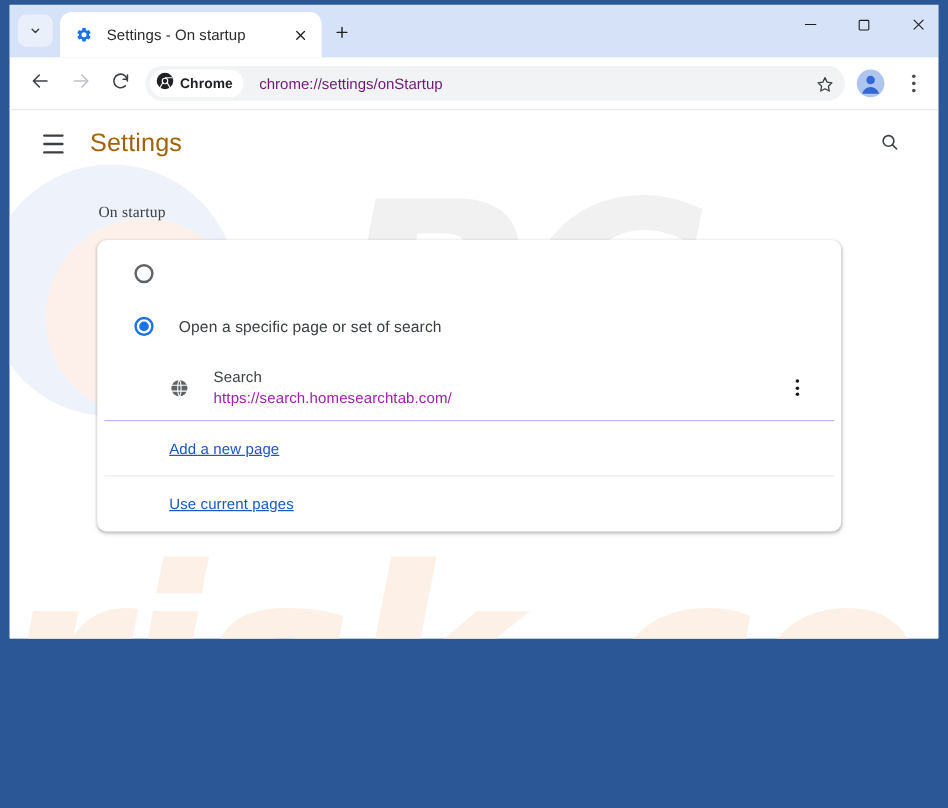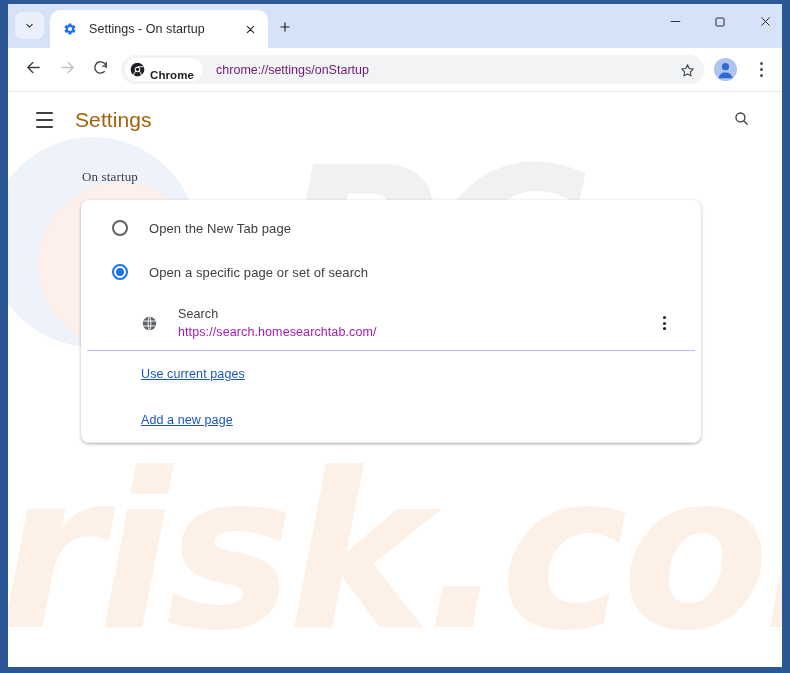--- a/index.html
+++ b/index.html
@@ -21,21 +21,21 @@
     position: absolute;
     left: 0; top: 0;
     width: 790px; height: 673px;
     background: #2c5796;
     box-sizing: border-box;
   }
   #window-inner {
     position: absolute;
     left: 8px; top: 4px;
     width: 774px;
-    height: 663px;
+    height: 528px;
     background: #ffffff;
     overflow: hidden;
   }
 
   
   #tab-strip {
     position: absolute;
     left: 0; top: 0;
     width: 774px;
     height: 44px;
@@ -138,21 +138,21 @@
     display: flex;
     align-items: center;
     cursor: text;
   }
   #chrome-chip {
     margin-left: 4px;
     height: 23px;
     background: #ffffff;
     border-radius: 12px;
     display: flex;
-    align-items: flex-end;
+    align-items: center;
     padding: 0 9px 0 5px;
     flex: 0 0 auto;
   }
   #chrome-chip-label {
     font-size: 11.5px;
     font-weight: bold;
     color: #202124;
     margin-left: 5px;
     letter-spacing: 0.1px;
   }
@@ -531,21 +531,20 @@
         </div>
       </div>
 
       <div id="section-heading">On startup</div>
 
       <div id="startup-card">
         <div id="card-body">
 
           <div class="radio-row">
             <span class="radio"></span>
-            <span class="radio-label">Open the New Tab page</span>
           </div>
 
 
           <div class="radio-row">
             <span class="radio checked"></span>
             <span class="radio-label">Open a specific page or set of search</span>
           </div>
 
           <div id="url-entry-row">
             <span id="entry-favicon">
@@ -558,26 +557,26 @@
               <div id="entry-title">Search</div>
               <div id="entry-url">https://search.homesearchtab.com/</div>
             </span>
             <span id="entry-menu">
               <span class="dot3b"></span>
                 <span class="dot3b"></span>
                 <span class="dot3b"></span>
             </span>
           </div>
 
+          <div class="link-row" id="add-page-row">
+            <span class="card-link">Add a new page</span>
+          </div>
+
           <div class="link-row" id="use-current-row">
             <span class="card-link">Use current pages</span>
           </div>
 
-          <div class="link-row" id="add-page-row">
-            <span class="card-link">Add a new page</span>
-          </div>
-
         </div>
       </div>
 
     </div>
   </div>
 </div>
 
 </body></html>

